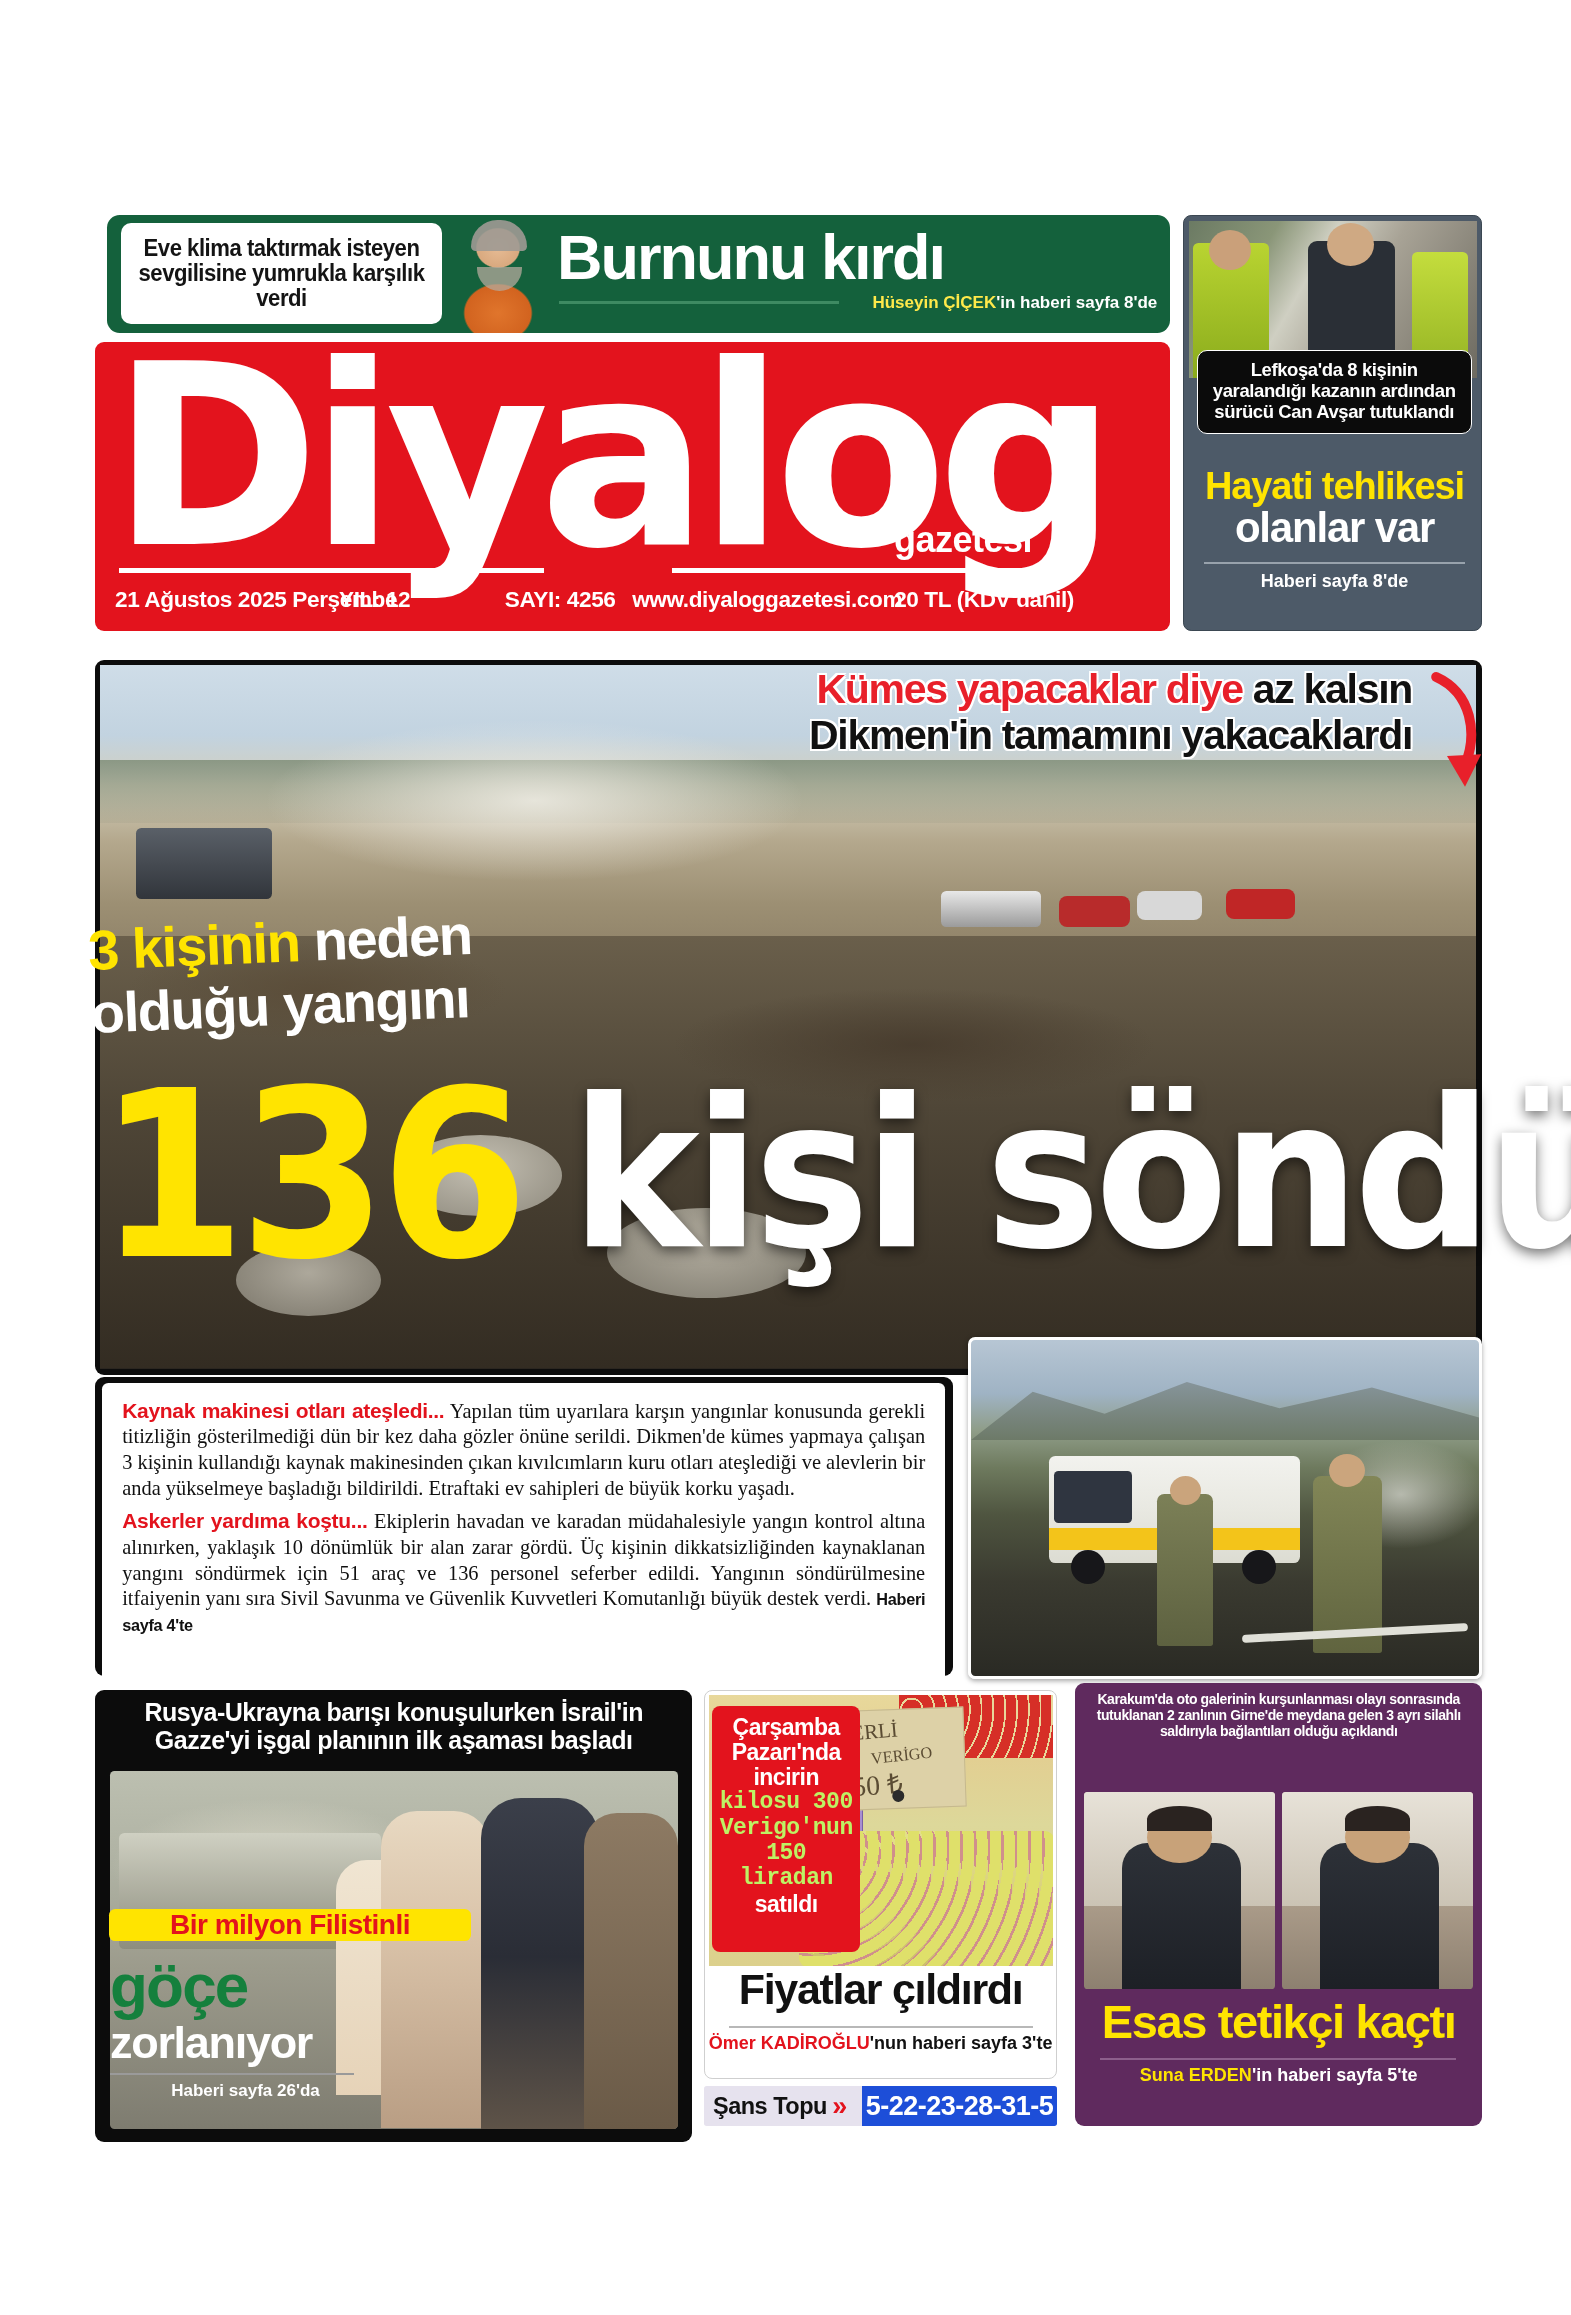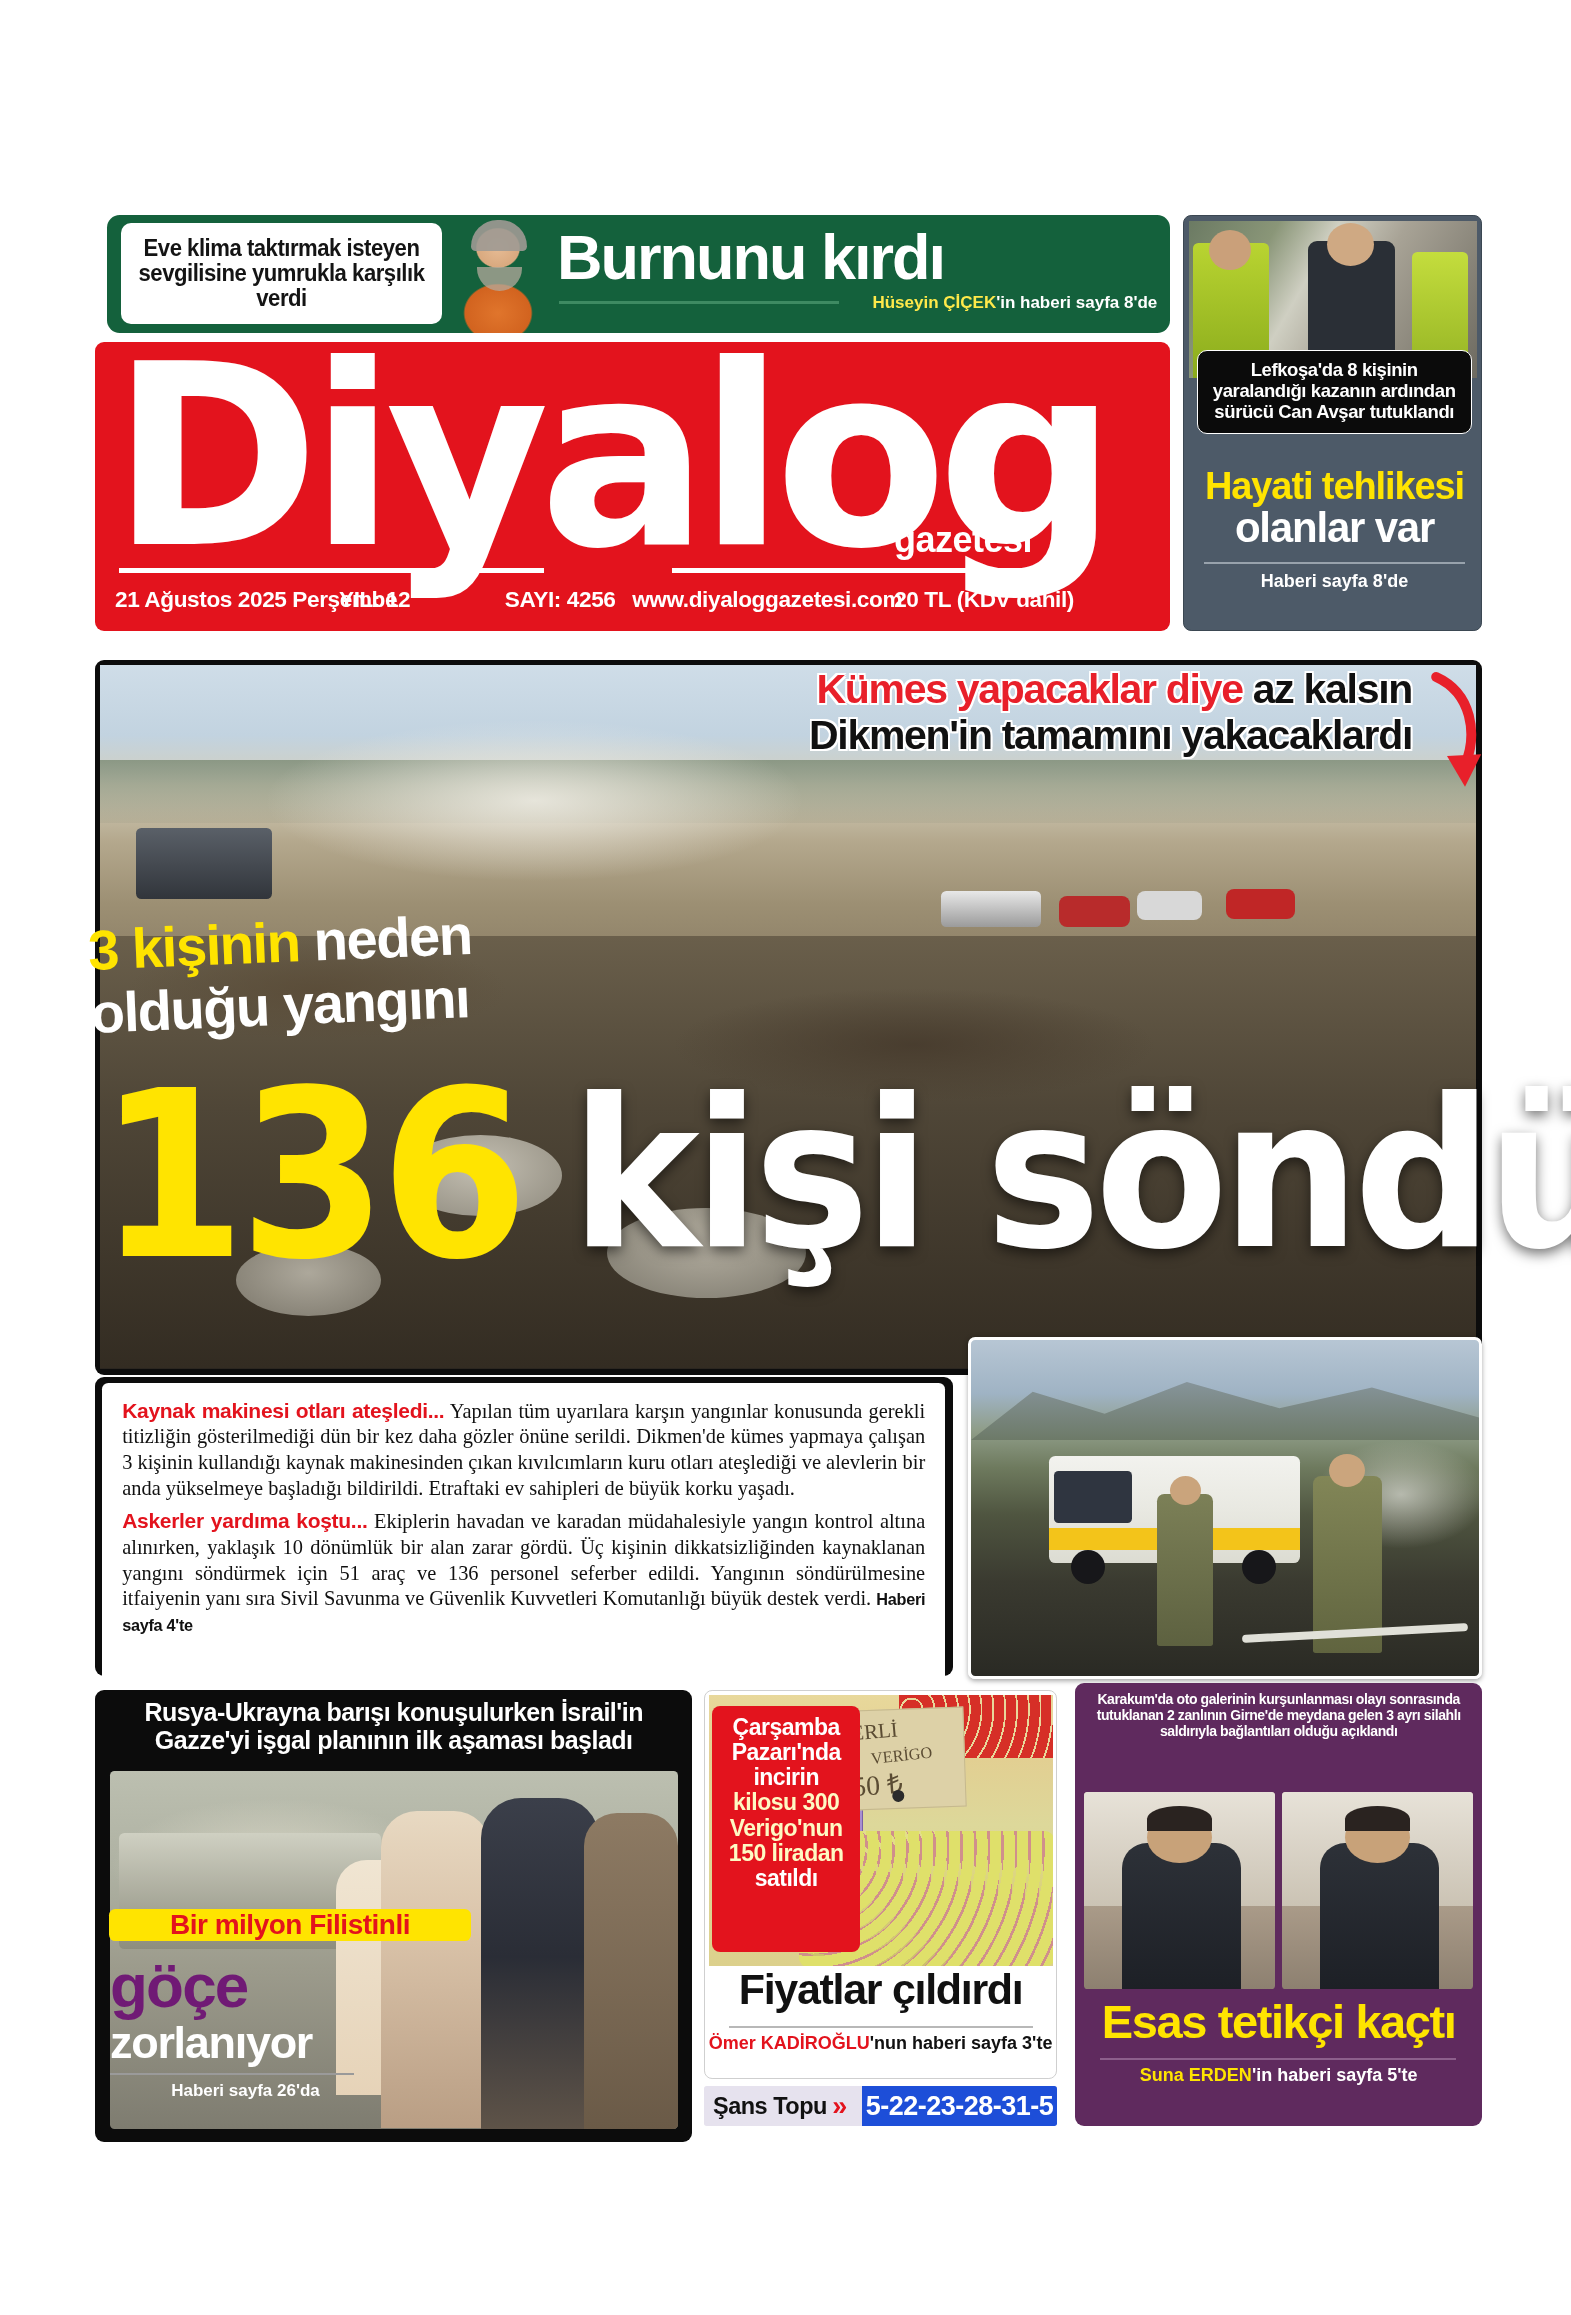--- a/index.html
+++ b/index.html
@@ -286,21 +286,21 @@
   .bl-photo .wom3 { position:absolute; left:474px; top:42px; width:94px; height:317px;
     background: linear-gradient(180deg,#8d7a63 0%,#6a5a47 100%); border-radius: 33px 33px 0 0; }
   .bl-yellow {
     position:absolute; left: 109px; top: 1909px; width: 362px; height: 32px;
     background: #ffe400; border-radius: 6.3px;
     display:flex; align-items:center; justify-content:center;
     color: #e3131d; font-weight: 800; font-size: 28px; letter-spacing: -0.5px;
   }
   .bl-h1 {
     position:absolute; left: 110px; top: 1956px; width: 271px;
-    color:#701a75; font-weight: 800; font-size: 62px; line-height: .96; letter-spacing: -1.8px;
+    color:#15803d; font-weight: 800; font-size: 62px; line-height: .96; letter-spacing: -1.8px;
   }
   .bl-h2 {
     position:absolute; left: 110px; top: 2020px; width: 289px;
     color:#fff; font-weight: 800; font-size: 45px; line-height: 1.0; letter-spacing: -1.3px;
   }
   .bl-rule { position:absolute; left: 110px; top: 2073px; width: 244px; height: 1.8px; background:#9a9a9a;}
   .bl-credit {
     position:absolute; left: 110px; top: 2081px; width: 271px; text-align:center;
     color:#fff; font-weight: 700; font-size: 17px;
   }
@@ -332,21 +332,21 @@
       repeating-radial-gradient(circle 13.6px at 14.5px 16.3px, #dfe06a 0 11px, rgba(0,0,0,0) 11px 13.6px),
       repeating-radial-gradient(circle 13.6px at 40px 47px, #d08f8c 0 10px, rgba(0,0,0,0) 10px 13.6px),
       linear-gradient(180deg,#e4e08a,#cdbf6d);
     border-radius: 9px;}
   .cb-red {
     position:absolute; left: 7.2px; top: 14.5px; width: 148px; height: 246px;
     background: #e3131d; border-radius: 8.1px;
     padding: 9px 5.4px; text-align: center;
     color: #fff; font-weight: 800; font-size: 23px; line-height: 1.1; letter-spacing: -0.5px;
   }
-  .cb-red .hl { color: #fef9c3; }
+  .cb-red .hl { color: #bef264; font-family: Liberation Mono, monospace; }
   .cb-title {
     position:absolute; left: 3.6px; top: 277px; width: 344px; text-align:center;
     color:#111; font-weight: 800; font-size: 43px; letter-spacing: -1.3px; line-height: 1.0;
   }
   .cb-rule { position:absolute; left: 23.5px; top: 335px; width: 304px; height: 1.8px; background:#b8b8b8;}
   .cb-credit {
     position:absolute; left: 3.6px; top: 342px; width: 344px; text-align:center;
     color:#111; font-weight: 700; font-size: 18px;
   }
   .cb-credit .nm { color:#e3131d; }

